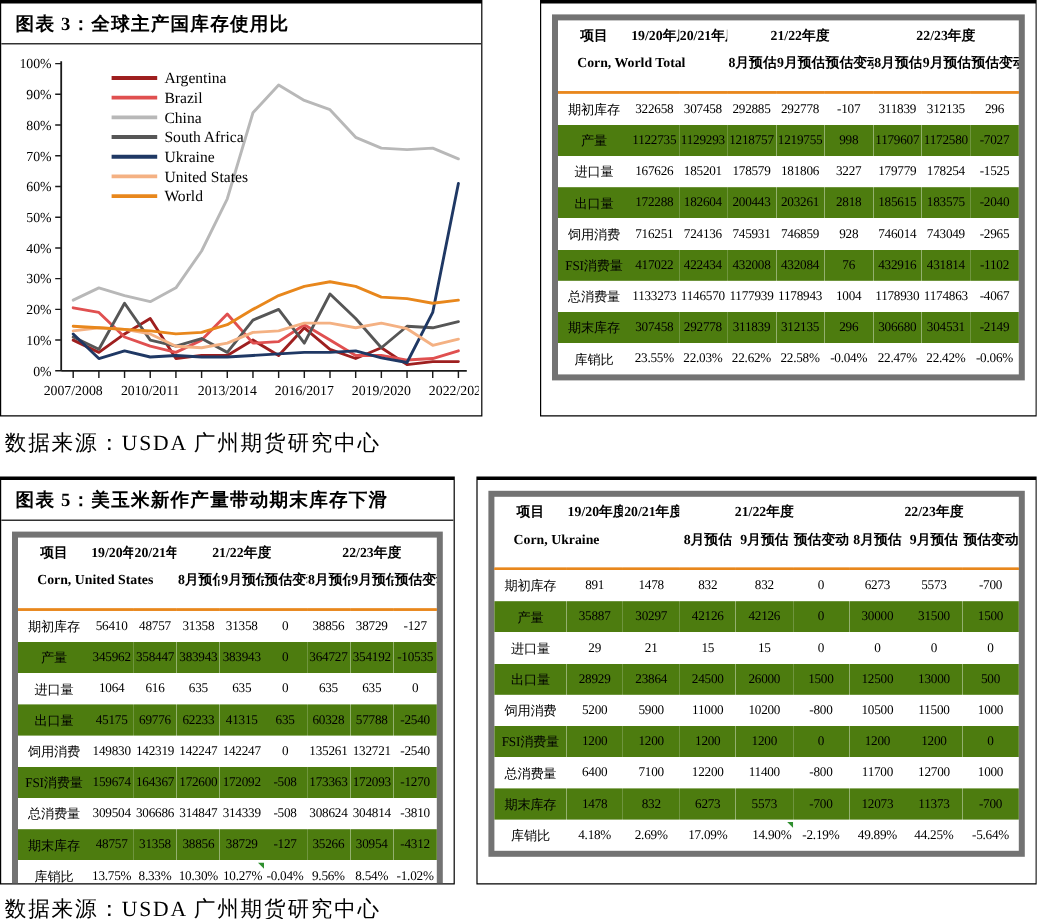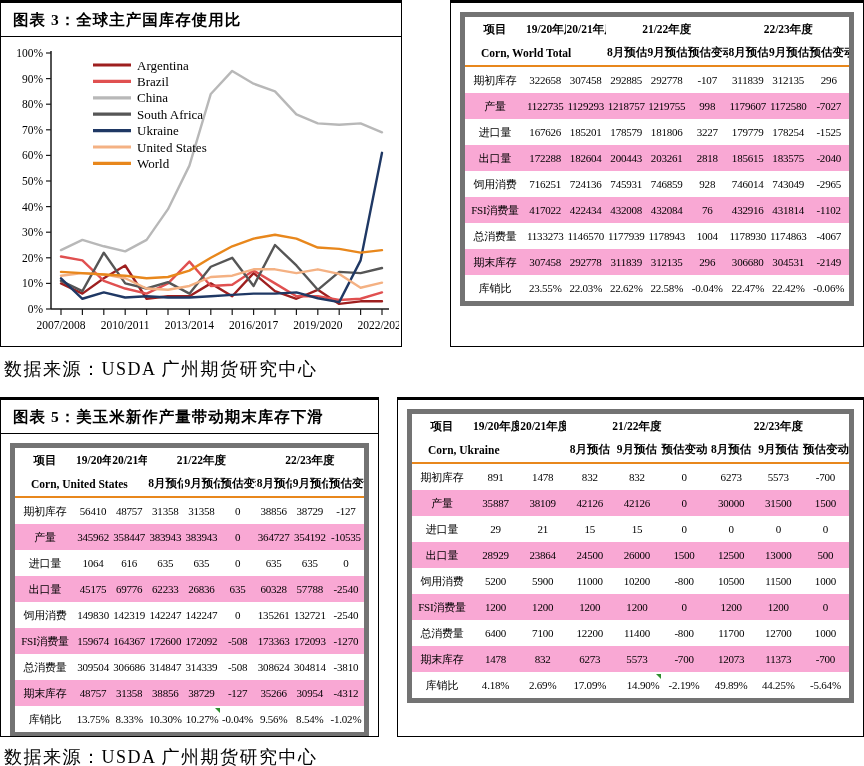--- a/index.html
+++ b/index.html
@@ -37,26 +37,26 @@
   .table-wrap{margin:7px 9px 0;border:5px solid #737373;}
   table.data-table{
     width:100%;border-collapse:collapse;table-layout:fixed;
     font-size:11px;text-align:center;
   }
   table.data-table col.c-label{width:60px;}
   table.data-table th{
     font-weight:bold;font-size:11.5px;padding:5px 1px 3px;
     white-space:nowrap;overflow:hidden;
   }
-  table.data-table tr.hdr2 th{border-bottom:2.5px solid #E8871C;padding-bottom:5px;}
+  table.data-table tr.hdr2 th{border-bottom:2.5px solid #E8871C;padding-bottom:16px;}
   table.data-table th.subject{text-align:left;padding-left:16px;}
   table.data-table td{
     padding:5.5px 1px;letter-spacing:-0.2px;white-space:nowrap;overflow:hidden;
   }
-  table.data-table tr.stripe{background:#f9a8d4;border-radius:11px;}
+  table.data-table tr.stripe{background:#4d7c0f;border-radius:11px;}
   td.flag{position:relative;text-align:right;}
   td.flag::after{
     content:'';position:absolute;top:2px;right:0;width:0;height:0;
     border-top:5px solid #2F8F2F;border-left:5px solid transparent;
   }
   
   #chart-container svg{display:block;}
 </style>
 </head>
 <body>
@@ -347,21 +347,21 @@
                   <td>0</td>
                   <td>635</td>
                   <td>635</td>
                   <td>0</td>
                 </tr>
                 <tr class="stripe">
                   <td class="rowlabel">出口量</td>
                   <td>45175</td>
                   <td>69776</td>
                   <td>62233</td>
-                  <td>26836</td>
+                  <td>41315</td>
                   <td>635</td>
                   <td>60328</td>
                   <td>57788</td>
                   <td>-2540</td>
                 </tr>
                 <tr>
                   <td class="rowlabel">饲用消费</td>
                   <td>149830</td>
                   <td>142319</td>
                   <td>142247</td>
@@ -461,21 +461,21 @@
                   <td>832</td>
                   <td>832</td>
                   <td>0</td>
                   <td>6273</td>
                   <td>5573</td>
                   <td>-700</td>
                 </tr>
                 <tr class="stripe">
                   <td class="rowlabel">产量</td>
                   <td>35887</td>
-                  <td>38109</td>
+                  <td>30297</td>
                   <td>42126</td>
                   <td>42126</td>
                   <td>0</td>
                   <td>30000</td>
                   <td>31500</td>
                   <td>1500</td>
                 </tr>
                 <tr>
                   <td class="rowlabel">进口量</td>
                   <td>29</td>

